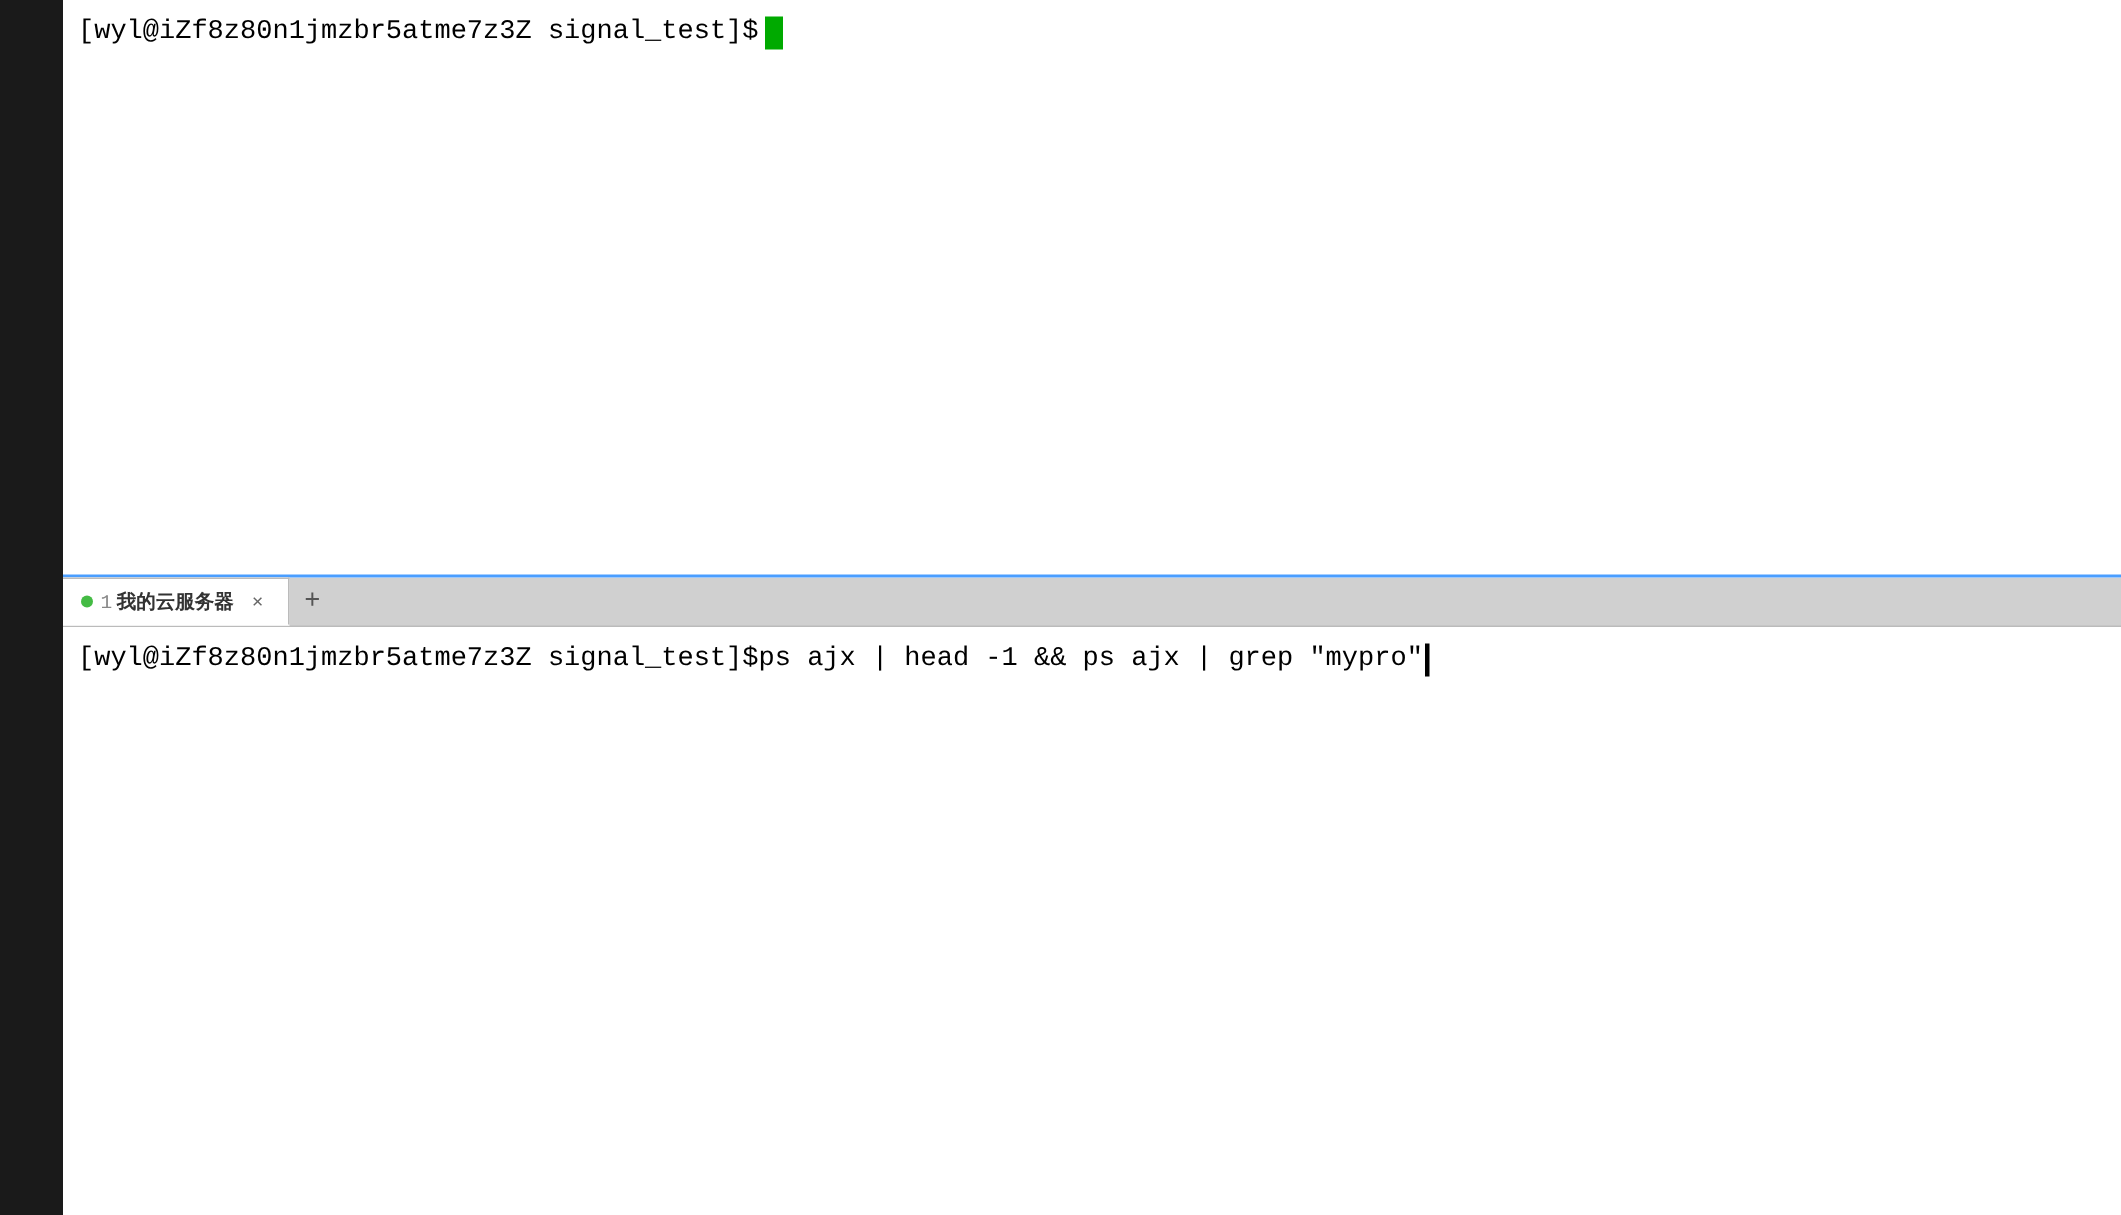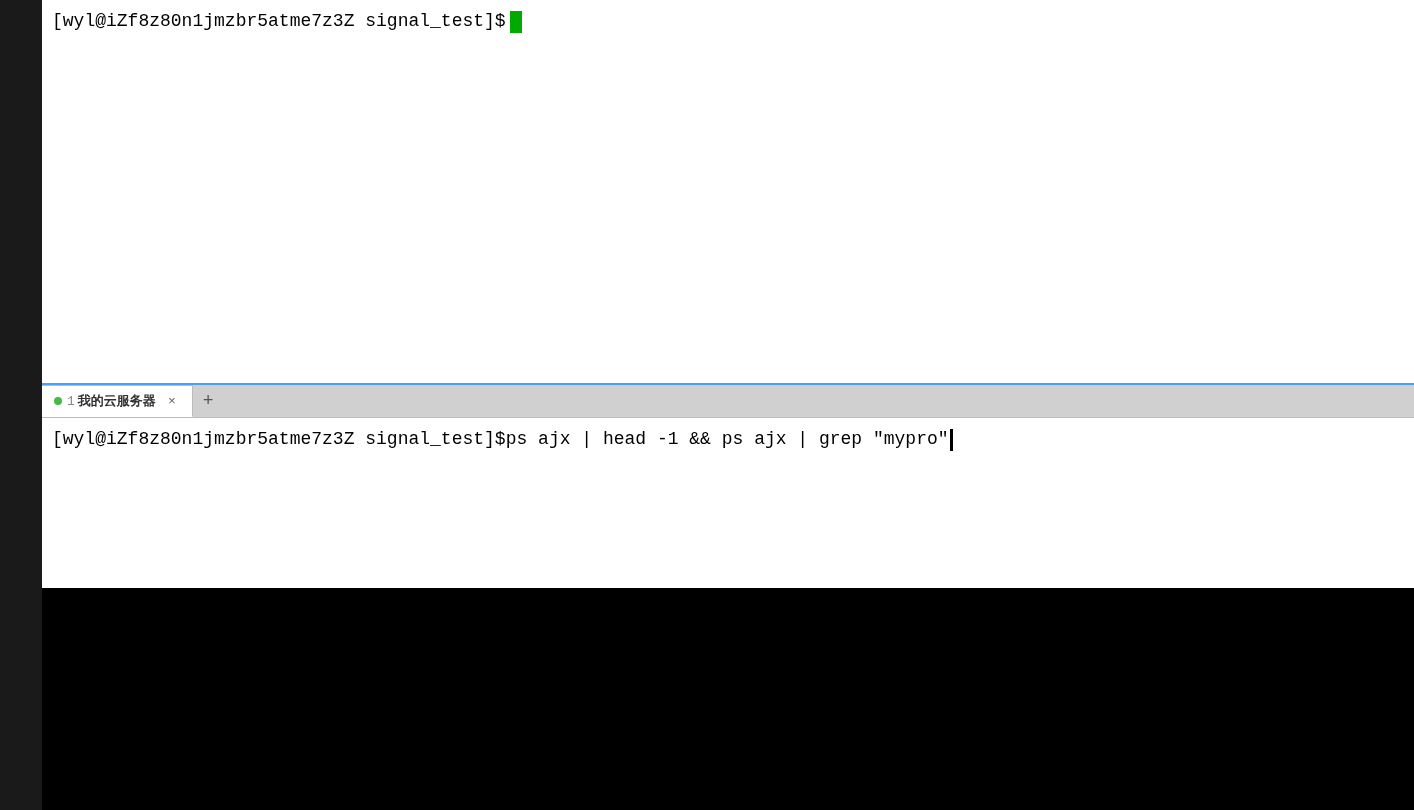--- a/index.html
+++ b/index.html
@@ -28,21 +28,21 @@
       height: 810px;
       background: #1a1a1a;
       flex-shrink: 0;
     }
 
     .terminal-area {
       flex: 1;
       display: flex;
       flex-direction: column;
       background: #fff;
-      height: 588px;
+      height: 810px;
     }
 
     
     .top-pane {
       flex: 0 0 385px;
       background: #fff;
       padding: 8px 10px;
       position: relative;
       border-bottom: 2px solid #4a9eff;
     }

